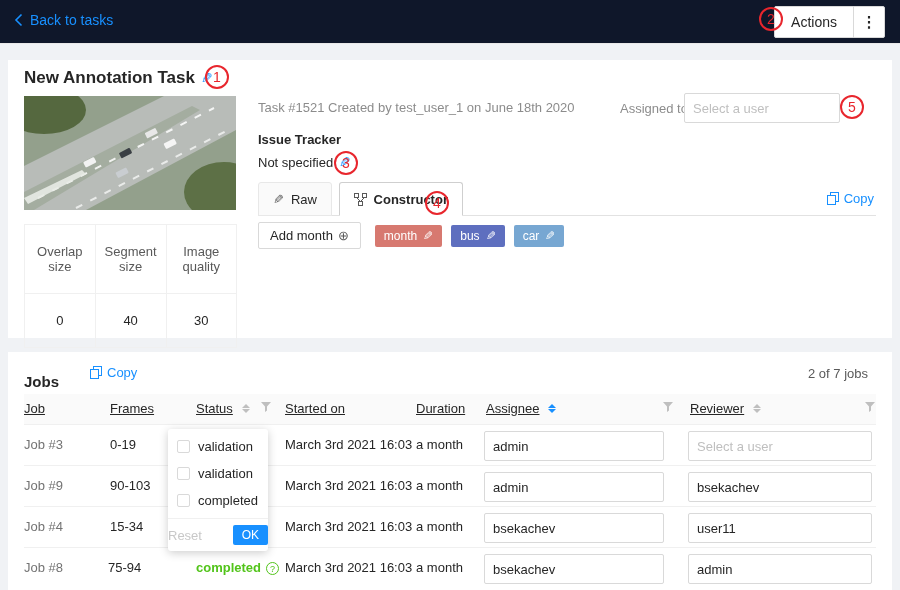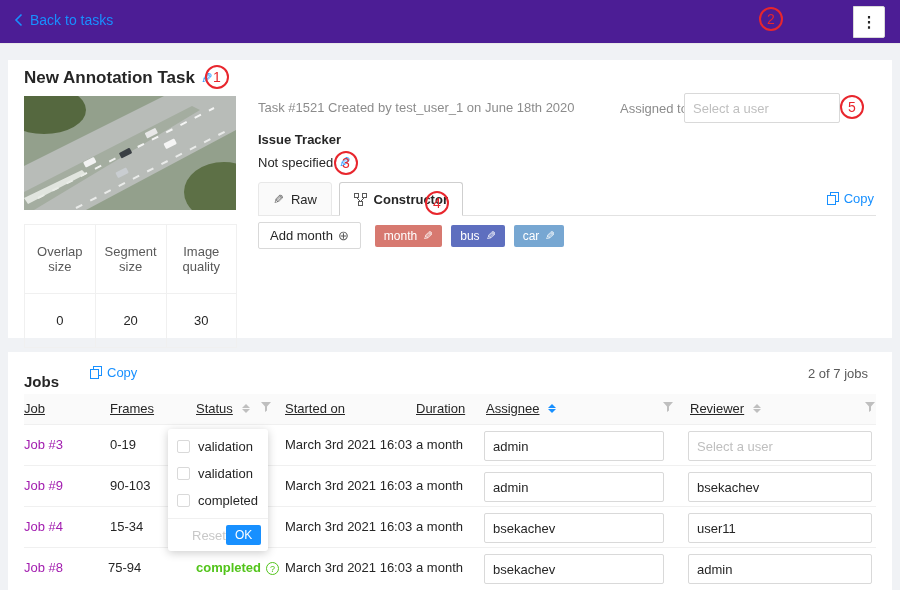--- a/index.html
+++ b/index.html
@@ -4,21 +4,21 @@
 <style>
   * { box-sizing: border-box; margin: 0; padding: 0; }
   html,body { width:900px; height:590px; }
   body {
     position:relative; overflow:hidden;
     background:#f0f2f5;
     font-family:"Liberation Sans", sans-serif;
     font-size:13px; color:#262626;
   }
   
-  .topbar { position:absolute; left:0; top:0; width:900px; height:44px; background:#4c1d95; border-bottom:1px solid #e8e8e8; }
+  .topbar { position:absolute; left:0; top:0; width:900px; height:44px; background:#0f172a; border-bottom:1px solid #e8e8e8; }
   .back-link { position:absolute; left:14px; top:12px; display:flex; align-items:center; gap:7px; color:#1890ff; font-size:14px; cursor:pointer; }
   .actions-group { position:absolute; right:15px; top:6px; display:flex; height:32px; }
   .actions-btn { background:#fff; border:1px solid #d9d9d9; border-radius:2px 0 0 2px; padding:0 16px; font-size:14px; color:#262626; line-height:30px; cursor:pointer; }
   .actions-more { background:#fff; border:1px solid #d9d9d9; border-left:1px solid #d9d9d9; margin-left:-1px; border-radius:0 2px 2px 0; width:32px; text-align:center; line-height:30px; font-size:15px; font-weight:bold; color:#262626; cursor:pointer; }
   
   .marker { position:absolute; width:24px; height:24px; border:2px solid #e8262d; border-radius:50%; color:#e8262d; font-size:14px; line-height:20px; text-align:center; z-index:90; background:transparent; font-weight:400; }
   
   .task-card { position:absolute; left:8px; top:60px; width:884px; height:278px; background:#fff; }
   .task-title { position:absolute; left:16px; top:8px; font-size:17px; font-weight:600; color:#262626; }
   .edit-icon { color:#1890ff; font-size:14px; margin-left:6px; cursor:pointer; font-weight:400; display:inline-block; transform:scaleX(-1); }
@@ -53,45 +53,46 @@
   .hcol { position:absolute; top:7px; display:flex; align-items:center; gap:5px;text-decoration:underline; }
   .sorter { display:inline-flex; flex-direction:column; gap:1px; margin-left:4px; }
   .sorter i { width:0; height:0; border-left:4px solid transparent; border-right:4px solid transparent; display:block; }
   .sorter .up { border-bottom:4px solid #bfbfbf; }
   .sorter .dn { border-top:4px solid #bfbfbf; }
   .sorter.active .up { border-bottom-color:#1890ff; }
   .sorter.active .dn { border-top-color:#1890ff; }
   .funnel { cursor:pointer; display:inline-block; }
   .jrow { position:absolute; left:16px; width:852px; height:41px; border-bottom:1px solid #f0f0f0; font-size:13px; }
   .cell { position:absolute; top:12px; }
-  .job-link { color:#a21caf; cursor:pointer; }
+  .job-link { color:#737373; cursor:pointer; }
   .status-completed { color:#52c41a; font-weight:700; }
   .q-icon { display:inline-block; width:13px; height:13px; border:1px solid #52c41a; border-radius:50%; color:#52c41a; font-size:9px; line-height:12px; text-align:center; margin-left:5px; font-weight:400; cursor:pointer; }
   .row-input { position:absolute; top:6px; height:30px; }
   .assignee-cell { left:460px; width:180px; }
   .reviewer-cell { left:664px; width:184px; }
   
   .filter-dropdown { position:absolute; left:168px; top:429px; width:100px; background:#fff; border-radius:3px; box-shadow:0 2px 10px rgba(0,0,0,0.2); z-index:60; padding-top:4px; }
   .fd-item { display:flex; align-items:center; gap:8px; height:27px; padding:0 9px; cursor:pointer; color:#262626; }
   .checkbox { width:13px; height:13px; border:1px solid #d9d9d9; border-radius:2px; background:#fff; flex:none; }
-  .fd-footer { display:flex; justify-content:space-between; align-items:center; border-top:1px solid #f0f0f0; margin-top:4px; padding:6px 24px; }
+  .fd-footer { display:flex; justify-content:space-between; align-items:center; border-top:1px solid #f0f0f0; margin-top:4px; padding:6px 0; }
   .fd-reset { color:#c8c8c8; font-size:13px; cursor:default; }
   .fd-ok { background:#1890ff; color:#fff; border:none; border-radius:2px; font-size:12px; padding:3px 9px; cursor:pointer; font-family:"Liberation Sans", sans-serif; }
 </style>
 </head>
 <body>
 
 <div class="topbar">
   <div class="back-link">
     <svg width="9" height="14" viewBox="0 0 9 14">
         <polyline points="7.5,1.5 2,7 7.5,12.5" fill="none" stroke="#1890ff" stroke-width="1.6"></polyline>
       </svg>
     <span>Back to tasks</span>
   </div>
   <div class="actions-group">
+    <button class="actions-btn">Actions</button>
     <button class="actions-more">⋮</button>
   </div>
 </div>
 
 <div class="task-card">
   <div class="task-title"><span>New Annotation Task</span><span class="edit-icon">✎</span></div>
 
   <svg class="preview" viewBox="0 0 212 114">
     <rect width="212" height="114" fill="#93a08c"></rect>
     <ellipse cx="20" cy="14" rx="42" ry="24" fill="#55683f"></ellipse>
@@ -112,21 +113,21 @@
 
   <table class="params-table">
     <tbody>
         <tr>
       <th>Overlap size</th>
       <th>Segment size</th>
       <th>Image quality</th>
     </tr>
     <tr>
       <td>0</td>
-      <td>20</td>
+      <td>40</td>
       <td>30</td>
     </tr>
   </tbody>
     </table>
 
   <div class="task-meta">Task #1521 Created by test_user_1 on June 18th 2020</div>
   <div class="assigned-label">Assigned to</div>
   <input class="text-input assignee-input" placeholder="Select a user" style="">
 
   <div class="issue-label">Issue Tracker</div>

